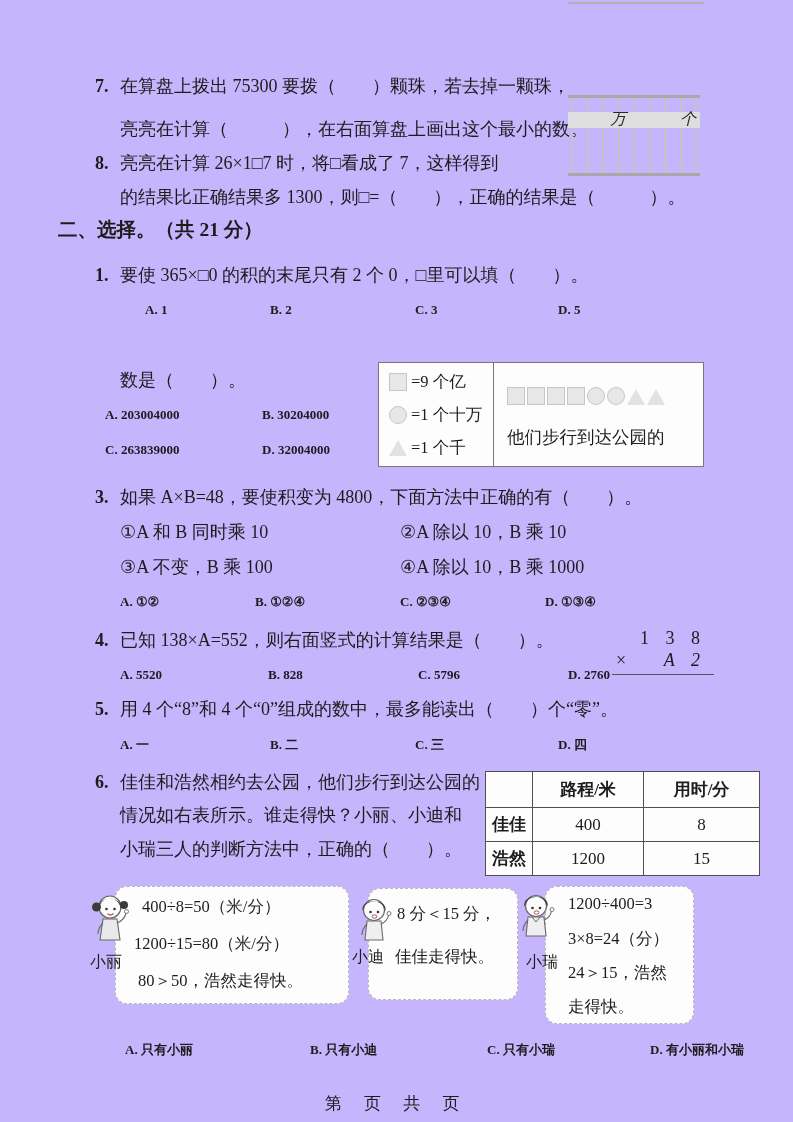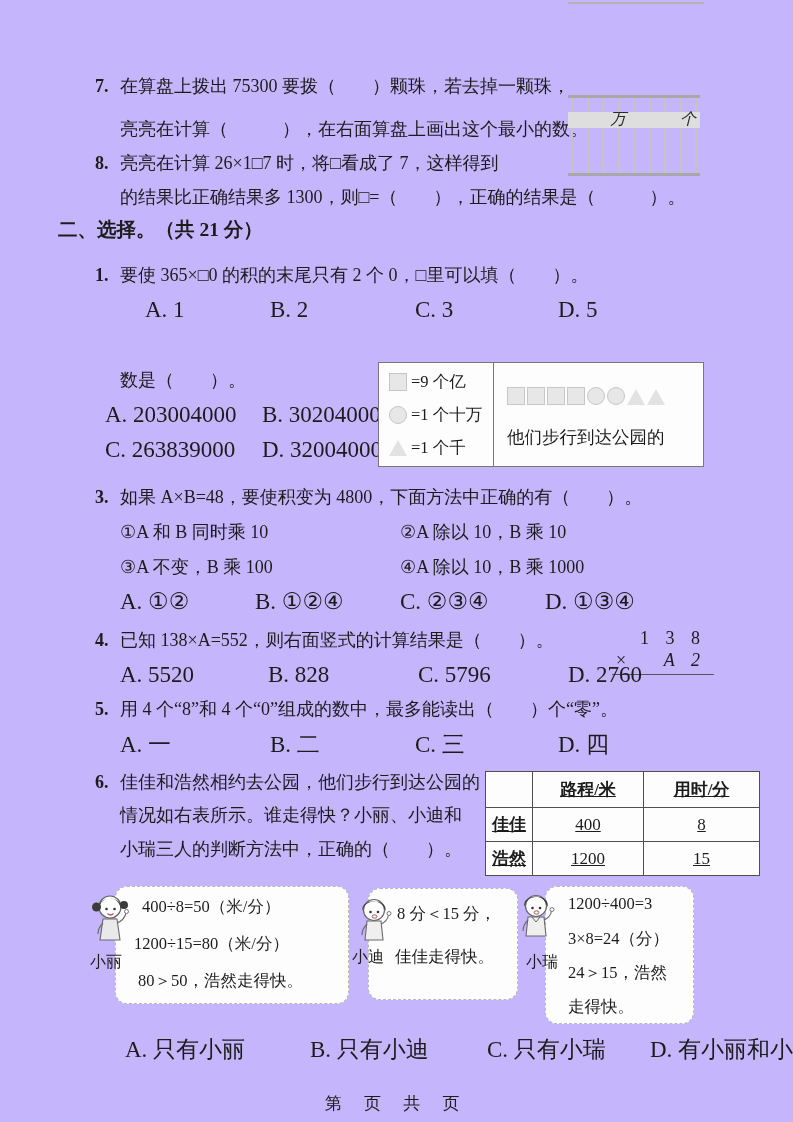--- a/index.html
+++ b/index.html
@@ -3,21 +3,21 @@
 <meta charset="utf-8">
 <style>
   html,body{margin:0;padding:0;background:#ffffff;}
   .page{
     position:relative;width:793px;height:1122px;background:#c4b5fd;
     font-family:"Liberation Serif","DejaVu Serif",serif;color:#1c1c1c;overflow:hidden;
   }
   .line{position:absolute;white-space:nowrap;font-size:18px;line-height:24px;}
   .qnum{display:inline-block;width:25px;font-weight:bold;}
   .sect{position:absolute;white-space:nowrap;font-weight:bold;font-size:19.5px;}
-  .optrow{position:absolute;display:grid;white-space:nowrap;font-size:23px;line-height:23px;}
+  .optrow{position:absolute;display:grid;white-space:nowrap;font-size:13px;line-height:23px;font-weight:bold;}
   .optrow span{white-space:nowrap;}
   .itemrow{position:absolute;display:grid;grid-template-columns:280px auto;white-space:nowrap;font-size:18px;}
   
   .shapes{display:inline-flex;align-items:flex-end;gap:2px;vertical-align:-3px;}
   .shp{display:inline-block;}
   .shp.square{width:16px;height:16px;background:#e7e7e7;border:1px solid #c6c6c6;}
   .shp.circle{width:16px;height:16px;background:#e7e7e7;border:1px solid #c6c6c6;border-radius:50%;}
   .shp.triangle{width:0;height:0;border-left:9px solid transparent;border-right:9px solid transparent;border-bottom:16px solid #e2e2e2;}
   
   .infobox{position:absolute;left:378px;top:362px;width:324px;height:103px;border:1.5px solid #777;background:#fdfdfd;}
@@ -33,21 +33,21 @@
   .rod{position:absolute;top:3px;bottom:3px;width:2px;background:#c4c4c4;}
   .abacus .beam{position:absolute;left:0;right:0;top:17px;height:16px;background:#dedede;}
   .abacus .beamlabel{position:absolute;top:14px;font-size:16px;font-style:italic;color:#2a2a2a;z-index:2;}
   .artifact{position:absolute;left:568px;top:2px;width:136px;height:2px;background:#b3b3b3;}
   
   .vcalc{position:absolute;left:612px;top:627px;width:102px;font-size:18px;}
   .vcalc .vrow1{text-align:right;letter-spacing:6px;padding-right:8px;line-height:22px;}
   .vcalc .vrow2{display:flex;justify-content:space-between;border-bottom:1.6px solid #555;padding:0 8px 3px 4px;line-height:22px;}
   .vcalc .vfac{font-style:italic;letter-spacing:6px;}
   
-  .q6table{position:absolute;left:485px;top:771px;border-collapse:collapse;font-size:17px;background:#fdfdfd;text-decoration:underline;}
+  .q6table{position:absolute;left:485px;top:771px;border-collapse:collapse;font-size:17px;background:#fdfdfd;}
   .q6table th,.q6table td{border:1.3px solid #4f4f4f;text-align:center;padding:0;}
   .q6table th{font-weight:bold;height:35px;}
   .q6table td{height:33px;}
   .q6table .c0{width:46px;font-weight:bold;}
   .q6table .c1{width:110px;}
   .q6table .c2{width:115px;}
   
   .bubble{position:absolute;border:1.6px dashed #b8b8b8;border-radius:12px;background:#fdfdfd;font-size:16.5px;}
   .bubble .bline{position:absolute;white-space:nowrap;}
   .avatar{position:absolute;}

